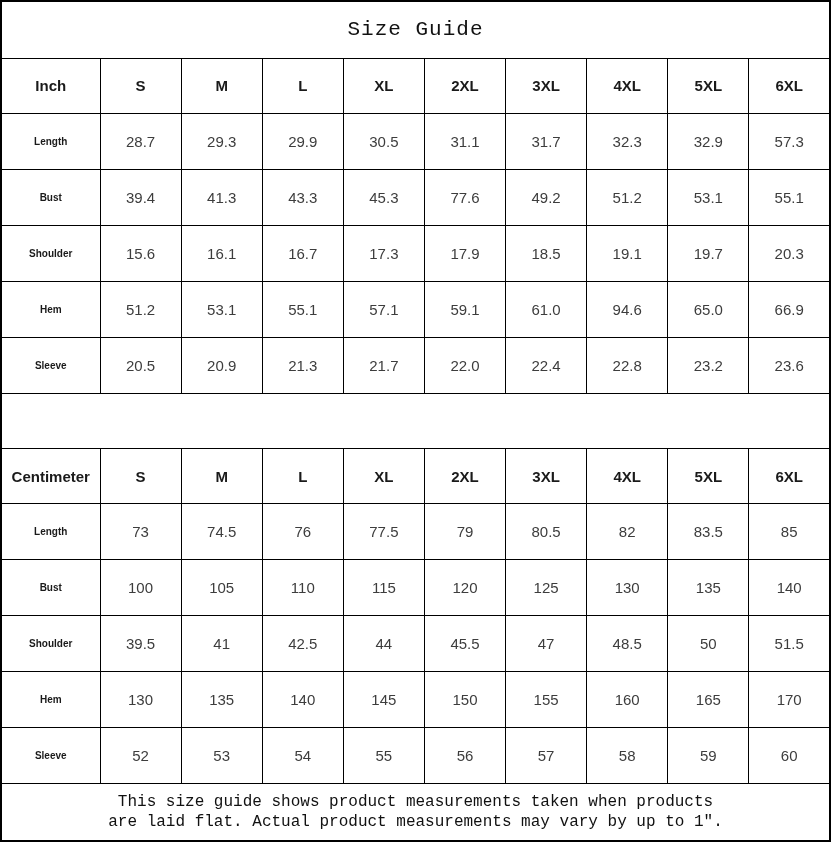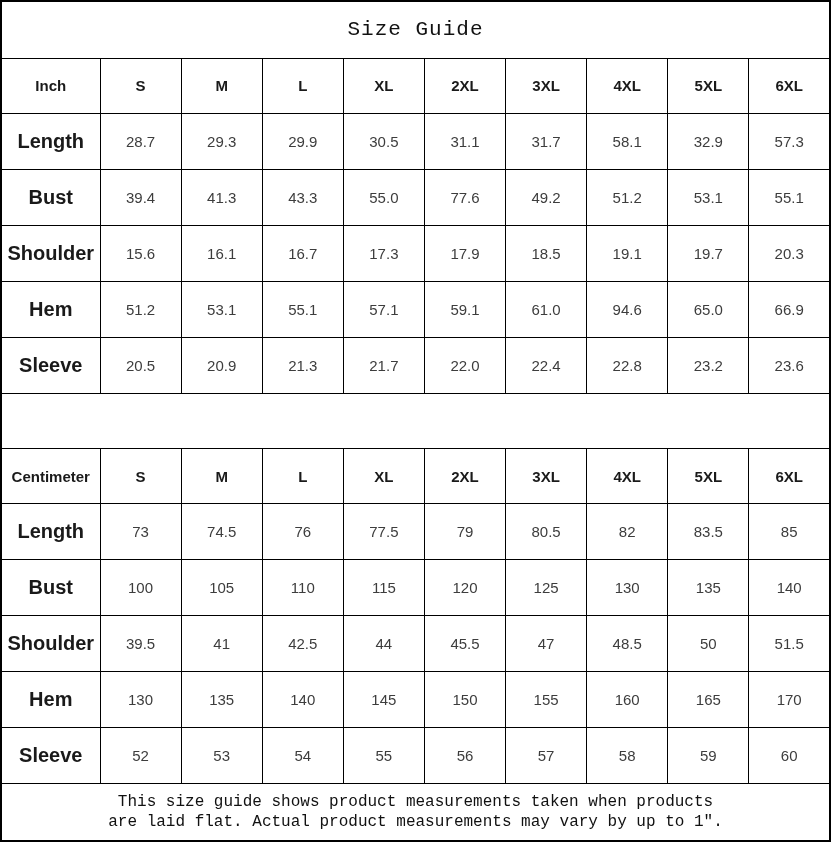--- a/index.html
+++ b/index.html
@@ -43,21 +43,21 @@
     font-family: "Liberation Sans", "DejaVu Sans", sans-serif;
     font-weight: bold;
     font-size: 15px;
     color: #1a1a1a;
   }
 
   tr.data-row { height: 56px; }
   td.label-cell {
     font-family: "Liberation Sans", "DejaVu Sans", sans-serif;
     font-weight: bold;
-    font-size: 20px;
+    font-size: 10px;
     color: #1a1a1a;
   }
   td.value-cell {
     font-family: "Liberation Sans", "DejaVu Sans", sans-serif;
     font-weight: 400;
     font-size: 15px;
     color: #3d3d3d;
   }
 
   tr.gap-row { height: 55px; }
@@ -108,31 +108,31 @@
       </tr>
 
       <tr class="data-row">
         <td class="label-cell">Length</td>
         <td class="value-cell">28.7</td>
         <td class="value-cell">29.3</td>
         <td class="value-cell">29.9</td>
         <td class="value-cell">30.5</td>
         <td class="value-cell">31.1</td>
         <td class="value-cell">31.7</td>
-        <td class="value-cell">58.1</td>
+        <td class="value-cell">32.3</td>
         <td class="value-cell">32.9</td>
         <td class="value-cell">57.3</td>
       </tr>
 
       <tr class="data-row">
         <td class="label-cell">Bust</td>
         <td class="value-cell">39.4</td>
         <td class="value-cell">41.3</td>
         <td class="value-cell">43.3</td>
-        <td class="value-cell">55.0</td>
+        <td class="value-cell">45.3</td>
         <td class="value-cell">77.6</td>
         <td class="value-cell">49.2</td>
         <td class="value-cell">51.2</td>
         <td class="value-cell">53.1</td>
         <td class="value-cell">55.1</td>
       </tr>
 
       <tr class="data-row">
         <td class="label-cell">Shoulder</td>
         <td class="value-cell">15.6</td>

